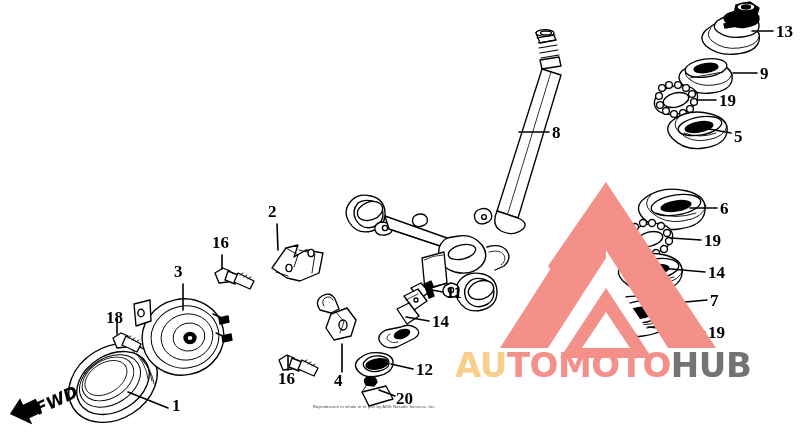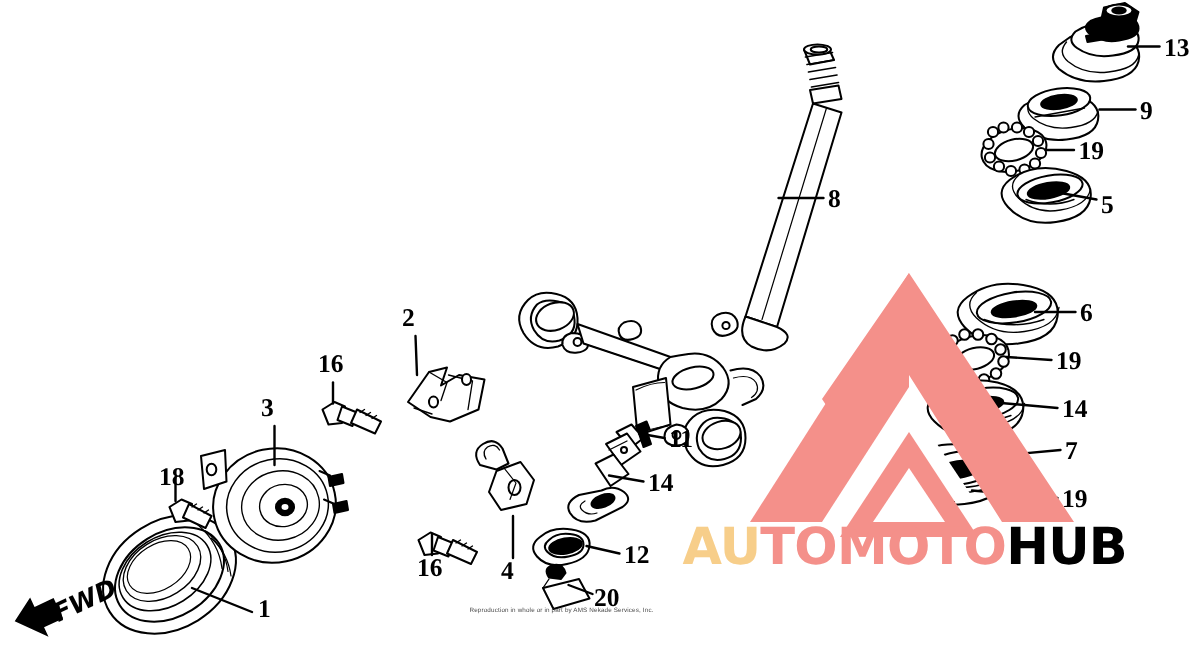--- a/index.html
+++ b/index.html
@@ -391,19 +391,19 @@
 
       <g fill="#F4908A">
         <path d="M606,182 L716,348 L668,348 L606,250 L572,302 L548,266 z"></path>
         <path d="M606,182 L500,348 L548,348 L606,258 L606,182 z"></path>
         <path d="M606,268 L650,334 L562,334 z" fill="#ffffff"></path>
         <path d="M606,288 L560,358 L652,358 L606,288 z" fill="#F4908A"></path>
         <path d="M606,312 L582,348 L630,348 z" fill="#ffffff"></path>
       </g>
     </svg>
     <div id="wm-text">
-      <span style="color:#F7CE8A">AU</span><span style="color:#F4908A">TOMOTO</span><span style="color:#000000">HUB</span>
+      <span style="color:#F7CE8A">AU</span><span style="color:#F4908A">TOMOTO</span><span style="color:#737373">HUB</span>
     </div>
   </div>
 
   <div id="footer-caption">Reproduction in whole or in part by AMS Nekade Services, Inc.</div>
 
 </div>
 
 </body></html>

